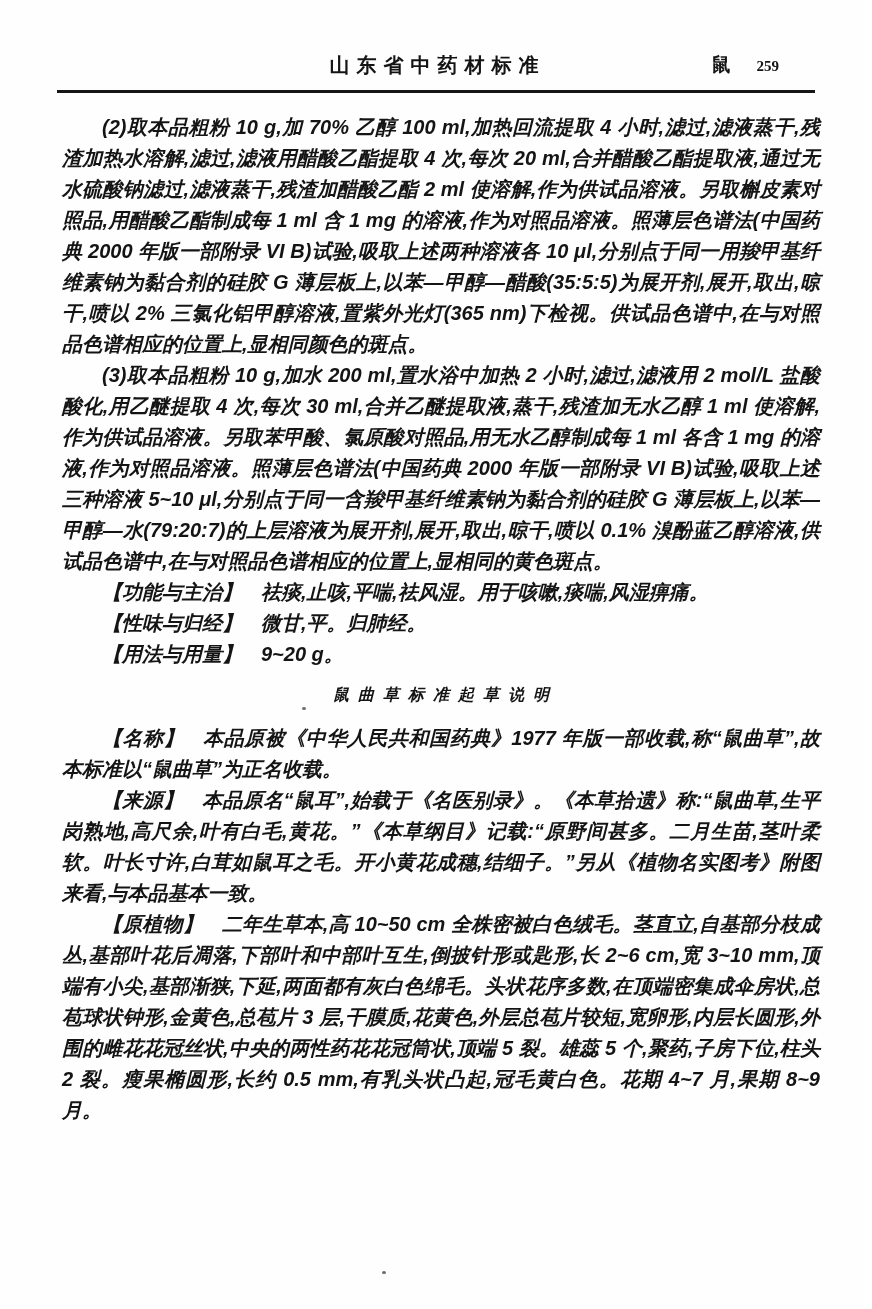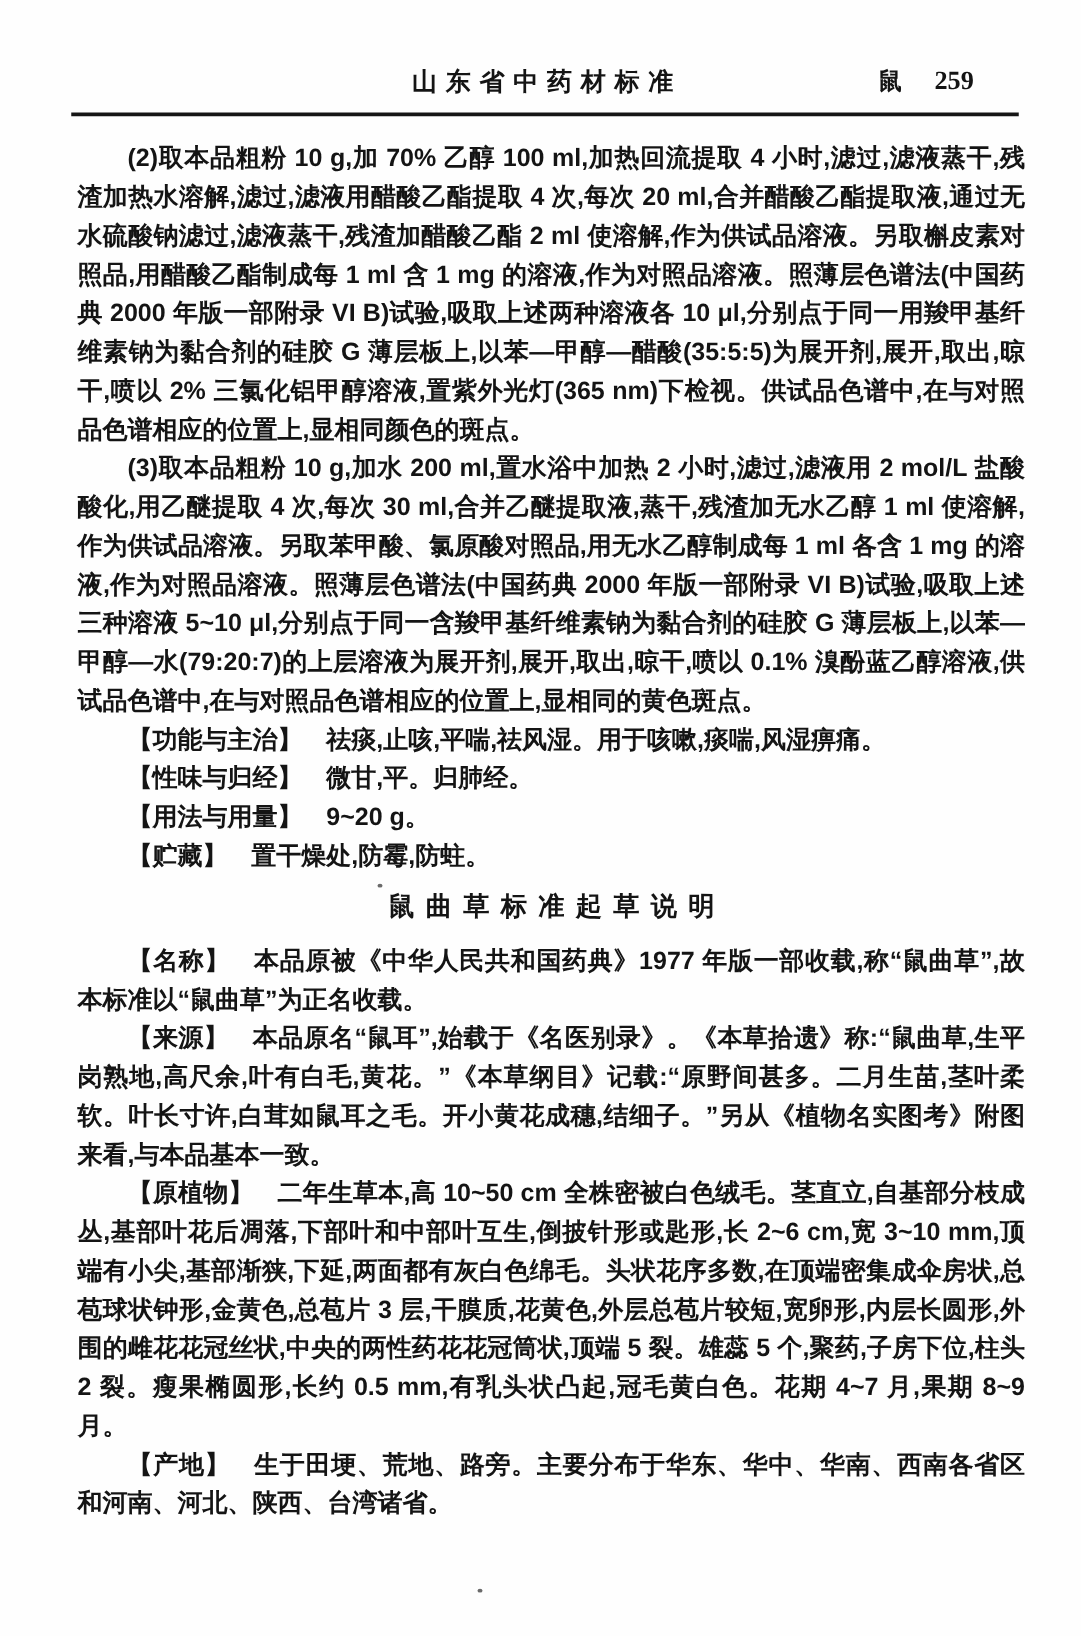--- a/index.html
+++ b/index.html
@@ -32,48 +32,49 @@
   .folio {
     position: absolute;
     right: 36px;
     top: 0;
     display: flex;
     align-items: baseline;
     gap: 26px;
     font-weight: 700;
   }
   .thumb-char { font-size: 19px; }
-  .folio-num { font-size: 21px; font-family: "Liberation Serif", "DejaVu Serif", serif; }
+  .folio-num { font-size: 15px; font-family: "Liberation Serif", "DejaVu Serif", serif; }
   .header-rule {
     position: absolute;
     top: 90px;
     left: 57px;
     right: 50px;
     height: 3px;
     background: #161616;
   }
   .content {
     position: absolute;
     top: 112px;
     left: 62px;
     width: 758px;
     font-size: 20px;
     line-height: 31px;
     font-weight: 700;
+    font-style: italic;
   }
   p.para {
     margin: 0;
     text-indent: 2em;
     text-align: justify;
   }
   .sec-label { margin-right: 0.95em; }
   .subheading {
     margin: 9px 0 13px 0;
     text-align: center;
-    font-size: 21px;
+    font-size: 16px;
     font-weight: 700;
     letter-spacing: 9px;
     text-indent: 9px;
   }
   .speck {
     position: absolute;
     width: 4px; height: 3px;
     background: #6a6a6a;
     border-radius: 50%;
   }
@@ -101,31 +102,29 @@
 
     <p class="para"><span>(3)取本品粗粉 10 g,加水 200 ml,置水浴中加热 2 小时,滤过,滤液用 2 mol/L 盐酸酸化,用乙醚提取 4 次,每次 30 ml,合并乙醚提取液,蒸干,残渣加无水乙醇 1 ml 使溶解,作为供试品溶液。另取苯甲酸、氯原酸对照品,用无水乙醇制成每 1 ml 各含 1 mg 的溶液,作为对照品溶液。照薄层色谱法(中国药典 2000 年版一部附录 VI B)试验,吸取上述三种溶液 5~10 μl,分别点于同一含羧甲基纤维素钠为黏合剂的硅胶 G 薄层板上,以苯—甲醇—水(79:20:7)的上层溶液为展开剂,展开,取出,晾干,喷以 0.1% 溴酚蓝乙醇溶液,供试品色谱中,在与对照品色谱相应的位置上,显相同的黄色斑点。</span></p>
 
 
     <p class="para"><span class="sec-label">【功能与主治】</span><span>祛痰,止咳,平喘,祛风湿。用于咳嗽,痰喘,风湿痹痛。</span></p>
 
     <p class="para"><span class="sec-label">【性味与归经】</span><span>微甘,平。归肺经。</span></p>
 
     <p class="para"><span class="sec-label">【用法与用量】</span><span>9~20 g。</span></p>
 
-    <p class="para"><span class="sec-label">【贮藏】</span><span>置干燥处,防霉,防蛀。</span></p>
 
     <h2 class="subheading">鼠曲草标准起草说明</h2>
 
     <p class="para"><span class="sec-label">【名称】</span><span>本品原被《中华人民共和国药典》1977 年版一部收载,称“鼠曲草”,故本标准以“鼠曲草”为正名收载。</span></p>
 
 
     <p class="para"><span class="sec-label">【来源】</span><span>本品原名“鼠耳”,始载于《名医别录》。《本草拾遗》称:“鼠曲草,生平岗熟地,高尺余,叶有白毛,黄花。”《本草纲目》记载:“原野间甚多。二月生苗,茎叶柔软。叶长寸许,白茸如鼠耳之毛。开小黄花成穗,结细子。”另从《植物名实图考》附图来看,与本品基本一致。</span></p>
 
     <p class="para"><span class="sec-label">【原植物】</span><span>二年生草本,高 10~50 cm 全株密被白色绒毛。茎直立,自基部分枝成丛,基部叶花后凋落,下部叶和中部叶互生,倒披针形或匙形,长 2~6 cm,宽 3~10 mm,顶端有小尖,基部渐狭,下延,两面都有灰白色绵毛。头状花序多数,在顶端密集成伞房状,总苞球状钟形,金黄色,总苞片 3 层,干膜质,花黄色,外层总苞片较短,宽卵形,内层长圆形,外围的雌花花冠丝状,中央的两性药花花冠筒状,顶端 5 裂。雄蕊 5 个,聚药,子房下位,柱头 2 裂。瘦果椭圆形,长约 0.5 mm,有乳头状凸起,冠毛黄白色。花期 4~7 月,果期 8~9 月。</span></p>
 
-    <p class="para"><span class="sec-label">【产地】</span><span>生于田埂、荒地、路旁。主要分布于华东、华中、华南、西南各省区和河南、河北、陕西、台湾诸省。</span></p>
 
   </main>
 
   <div class="speck speck-1"></div>
   <div class="speck speck-2"></div>
 
 </div>
 
 </body></html>

